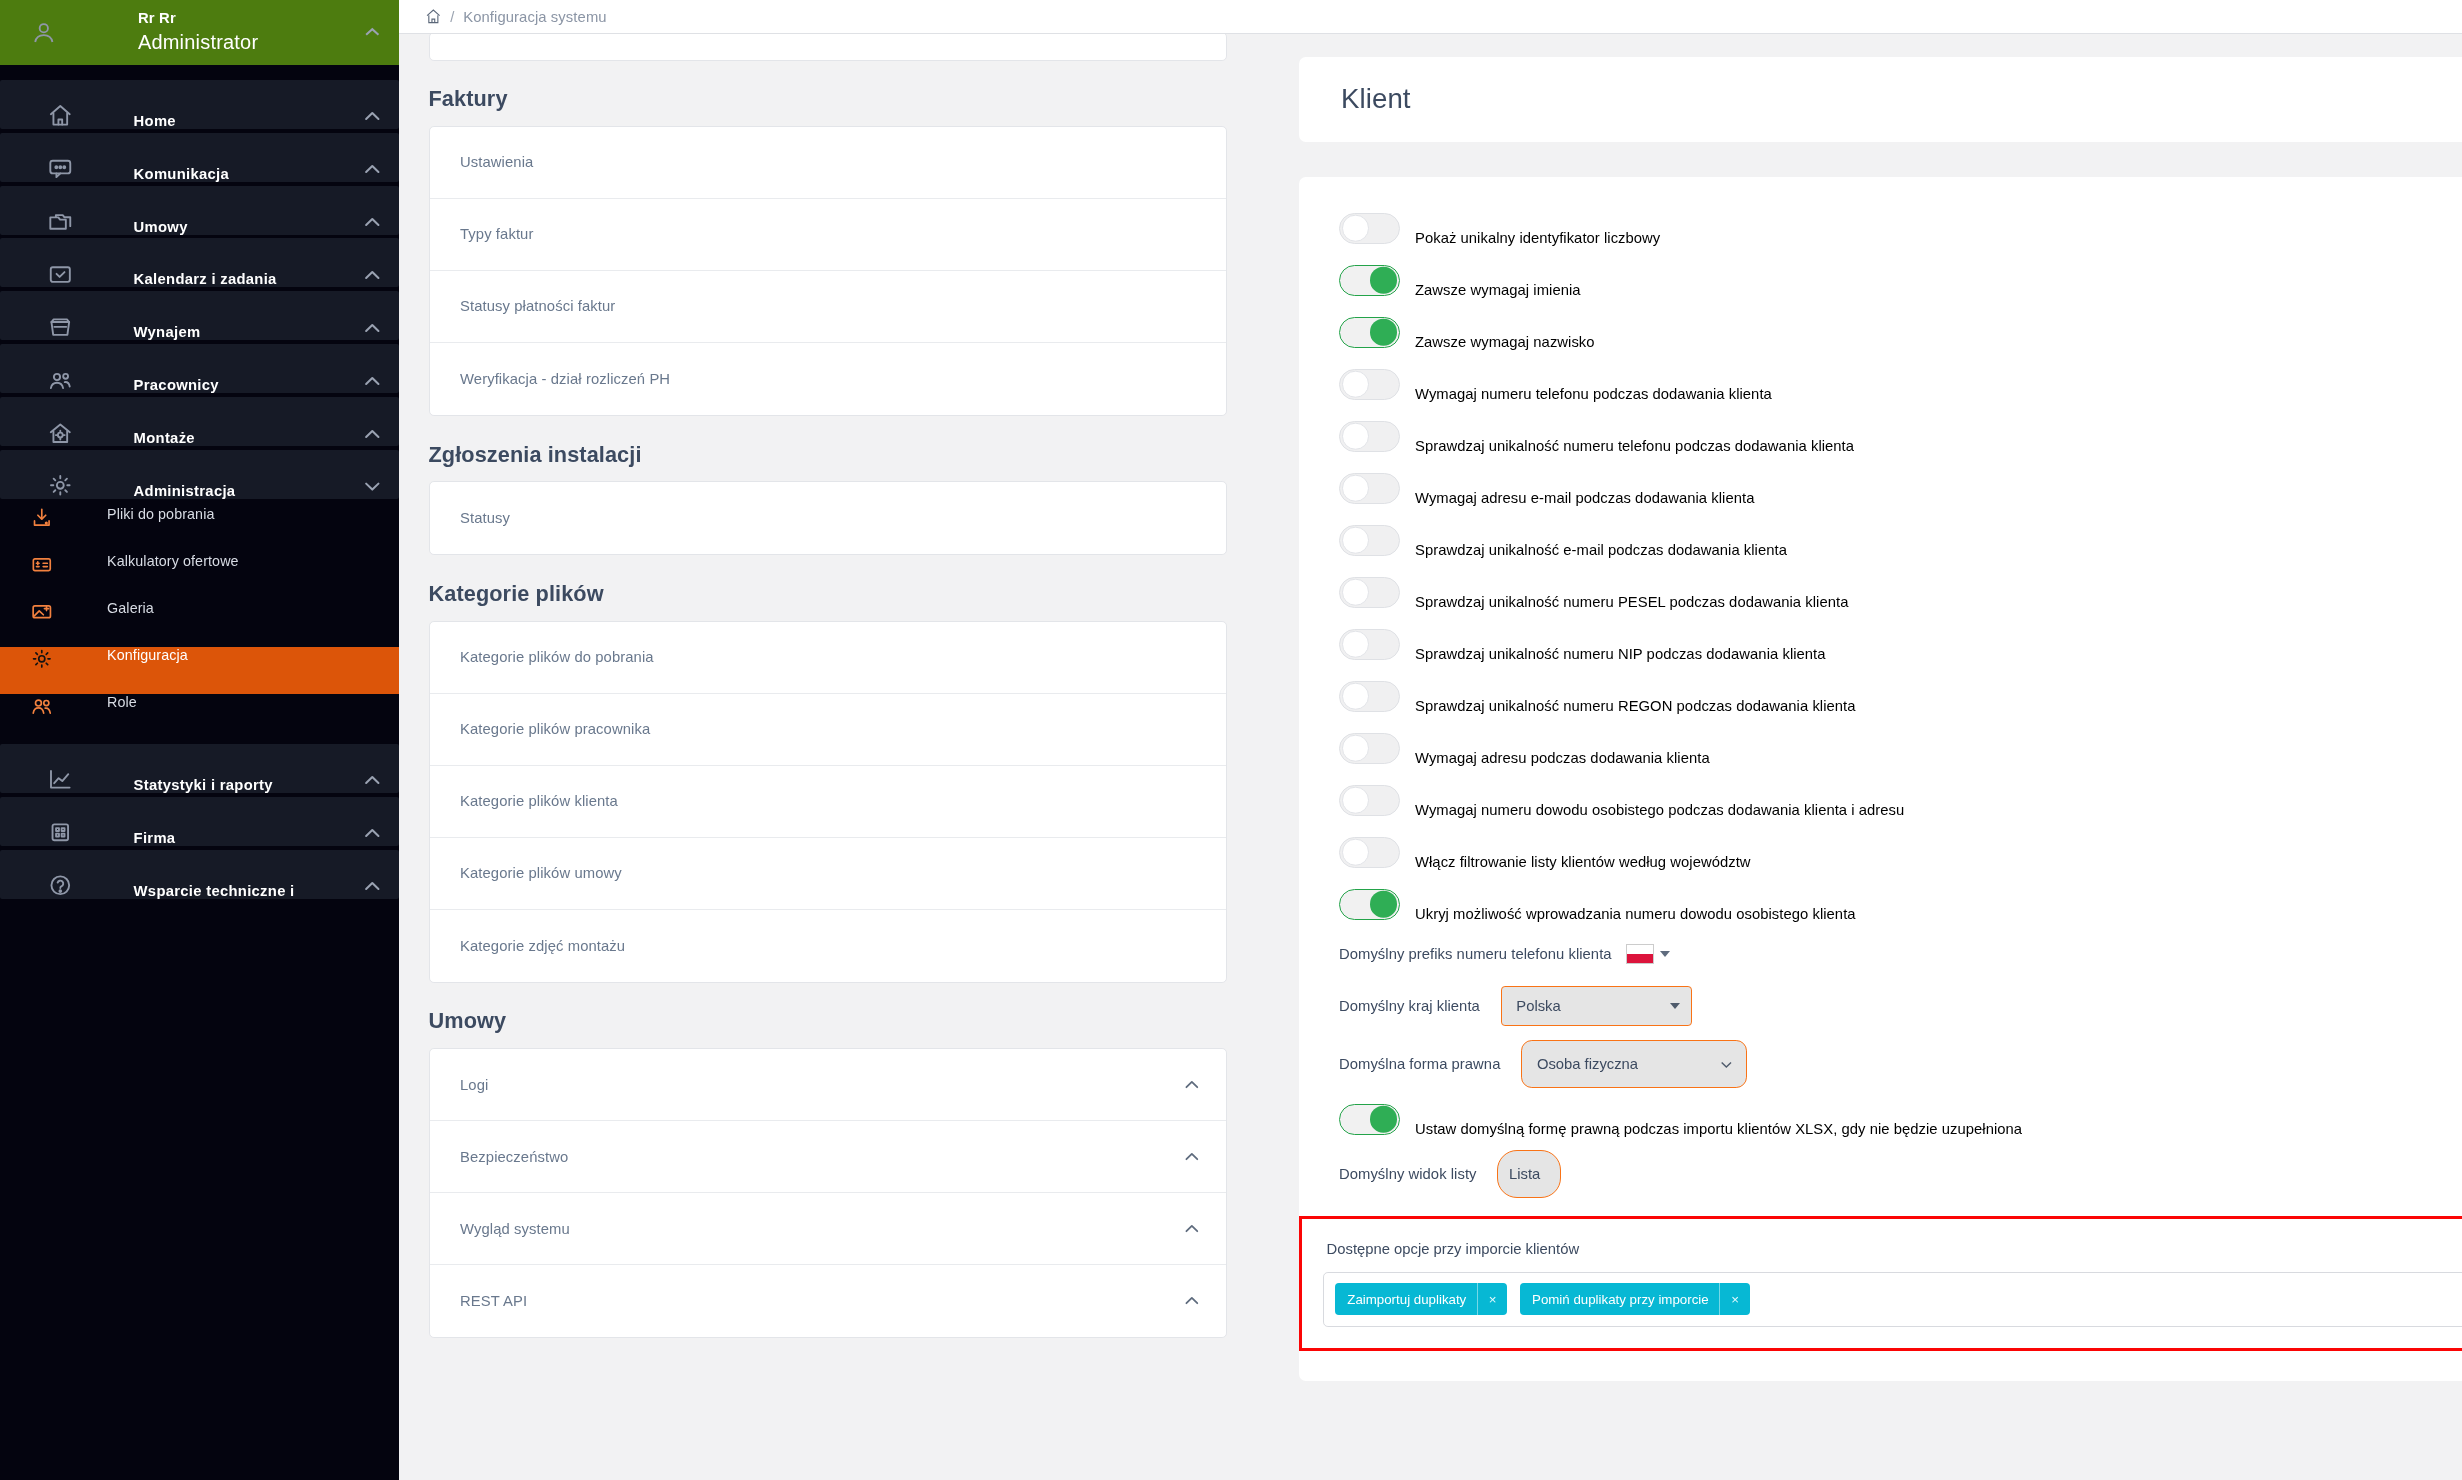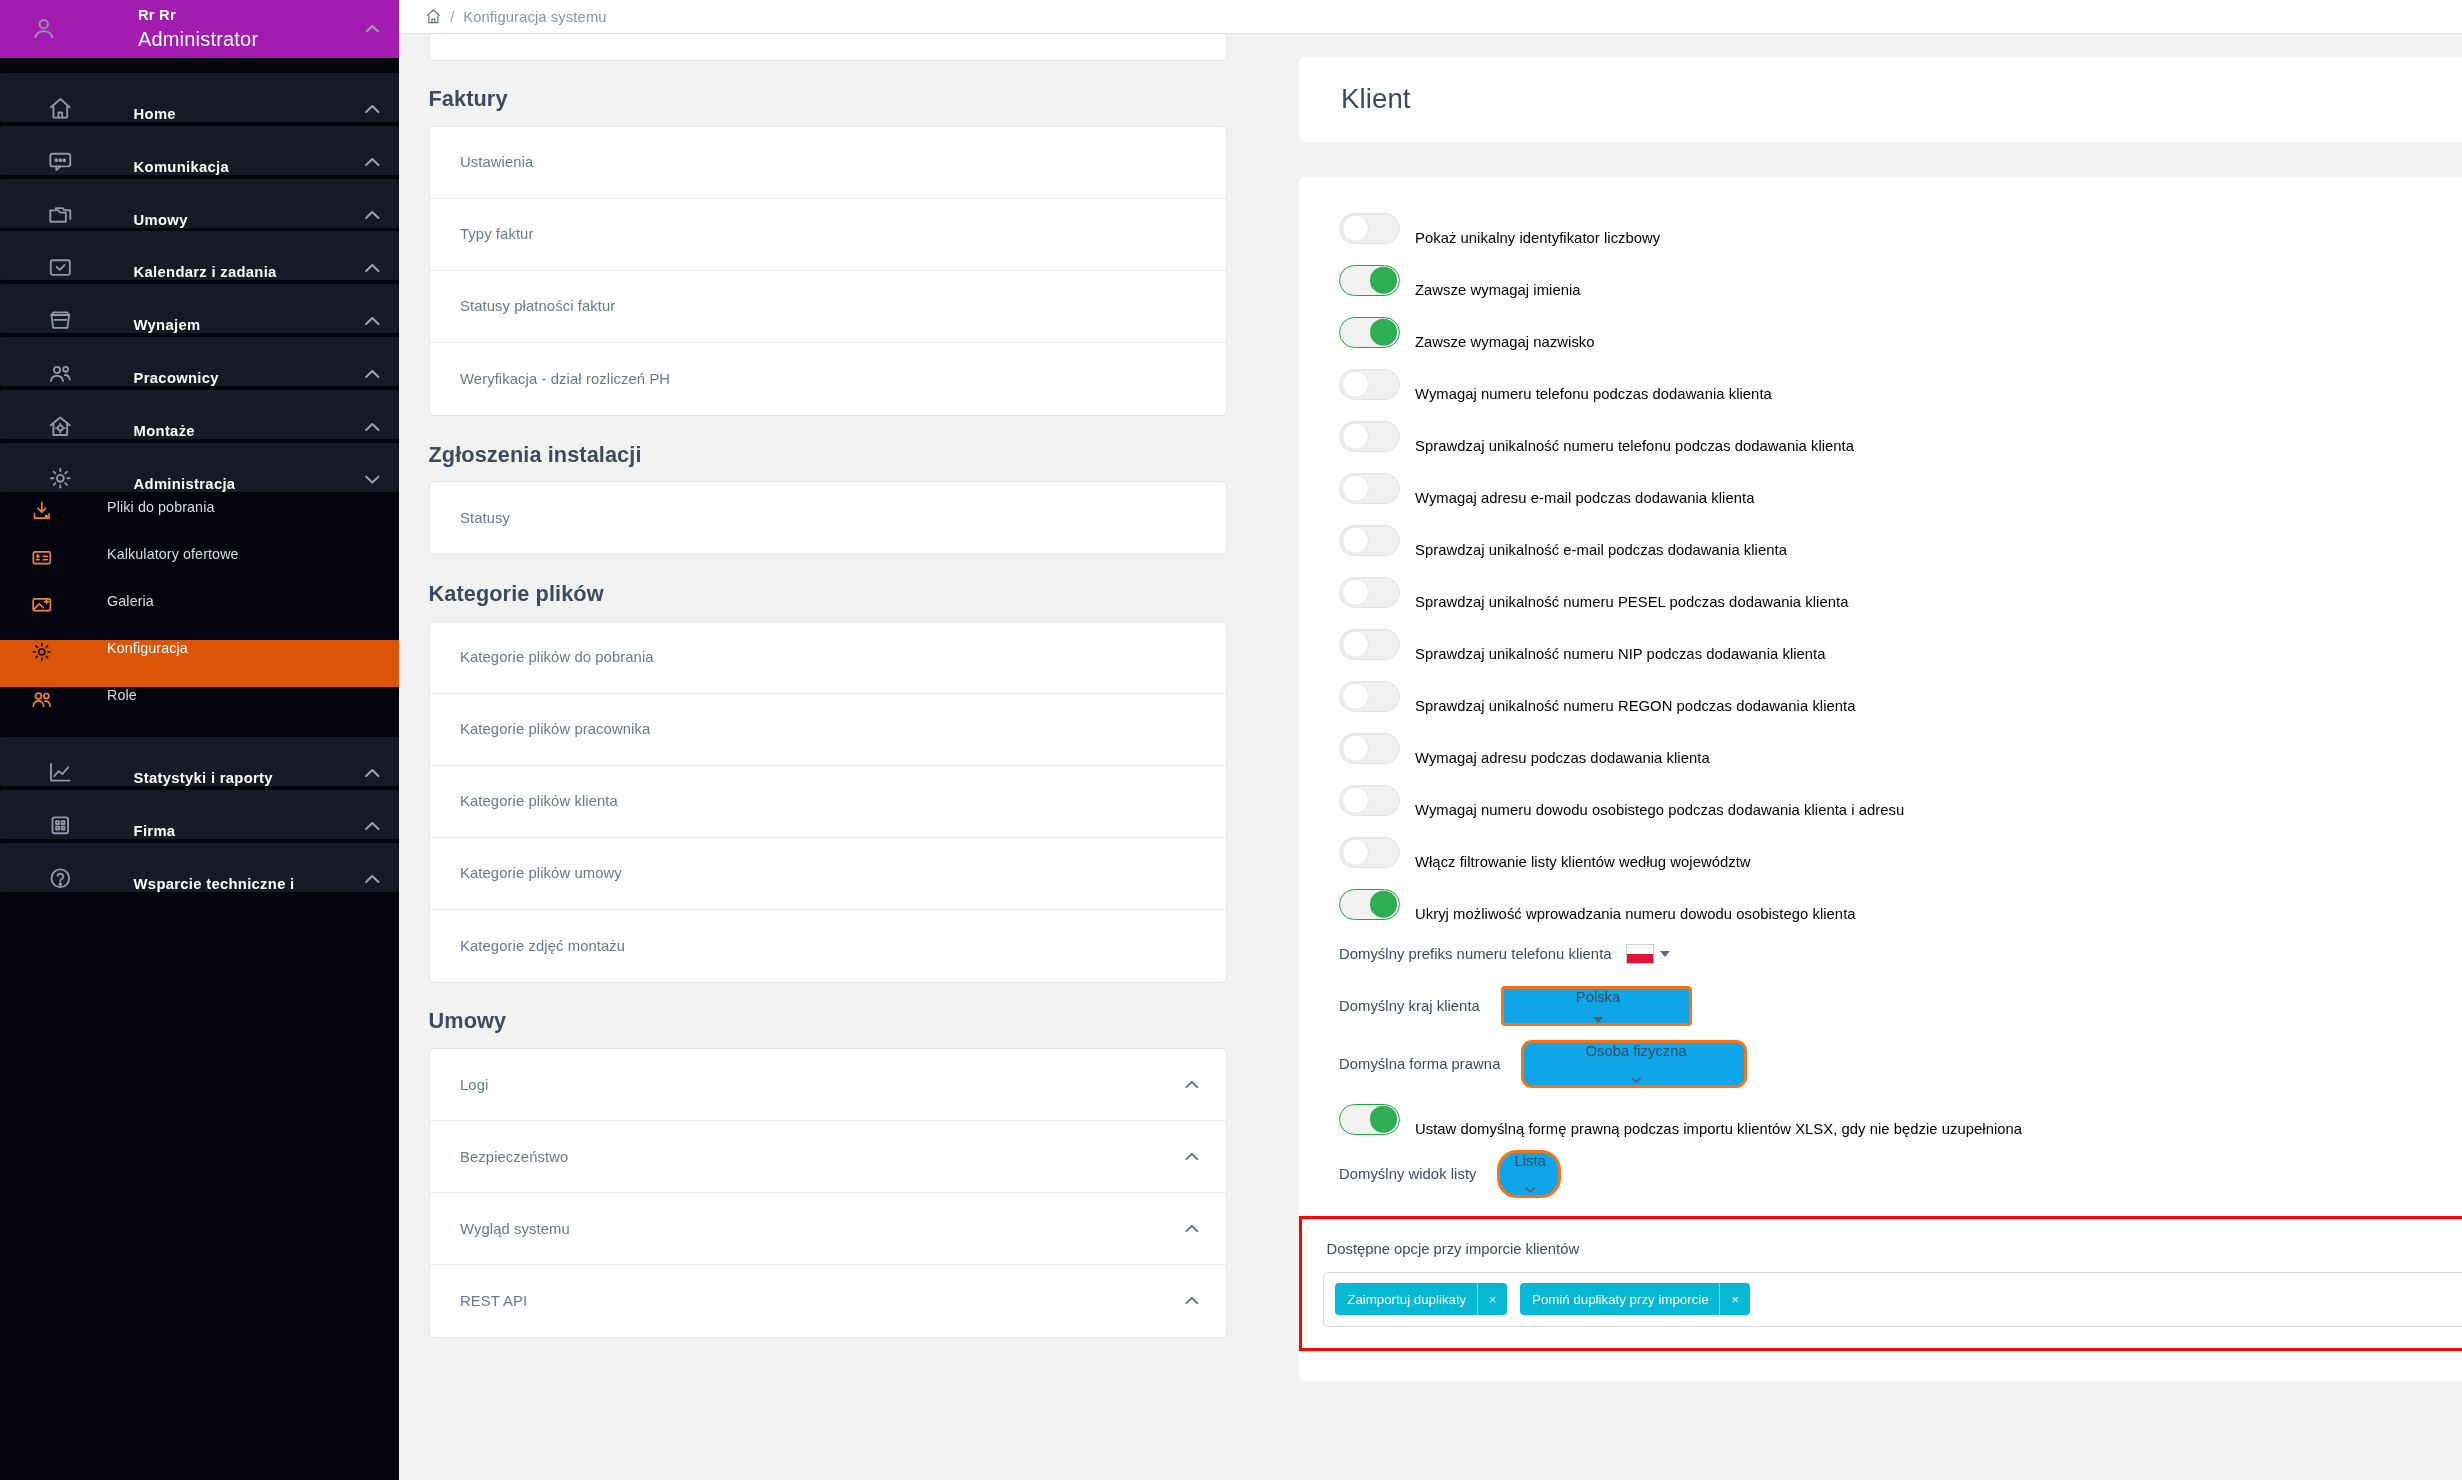--- a/index.html
+++ b/index.html
@@ -13,22 +13,22 @@
 
   
   .sidebar {
     width: 399px; height: 1480px;
     background: #04040f;
     flex: 0 0 399px;
     position: relative;
     overflow: hidden;
   }
   .user-block {
-    height: 58px;
-    background: #a21caf;
+    height: 65px;
+    background: #4d7c0f;
     display: flex; align-items: center;
     padding: 0 14.8px 0 29.5px;
     gap: 14.8px;
   }
   .user-avatar-icon { width: 27.6px; height: 27.6px; flex: 0 0 27.6px; color: #8f97a8; }
   .user-avatar-icon svg { width: 100%; height: 100%; }
   .user-names { flex: 1 1 auto; padding-left: 66px; }
   .user-name {
     color: #ffffff; font-size: 14.8px; font-weight: 700; line-height: 1.33; letter-spacing: 0.2px;
   }
@@ -152,23 +152,23 @@
     border: 0.5px solid #ccc;
   }
   .flag-box .fw { position: absolute; left: 0; top: 0; right: 0; height: 50%; background: #ffffff; }
   .flag-box .fr { position: absolute; left: 0; bottom: 0; right: 0; height: 50%; background: #dc143c; }
   .flag-caret {
     margin-left: 5.9px; width: 0; height: 0;
     border-left: 5.4px solid transparent; border-right: 5.4px solid transparent;
     border-top: 6.9px solid #5f6c7e;
   }
   .sel {
-    margin-left: 20.7px; background: #0ea5e9; border: 3px solid #f97316;
+    margin-left: 20.7px; background: #e5e5e5; border: 1px solid #f97316;
     border-radius: 3.9px; height: 40px; display: flex; align-items: center;
-    padding: 0 10.8px 0 14.8px; gap: 10.8px; flex-direction: column;
+    padding: 0 10.8px 0 14.8px; gap: 10.8px;
   }
   .sel.wide  { width: 191px; }
   .sel.wide2 { width: 226px; border-radius: 10.8px; height: 48px; }
   .sel.small { width: 64px; border-radius: 20px; height: 48px; padding: 0 8.9px 0 10.8px; }
   .sel-val { flex: 1 1 auto; color: #3c4a60; font-size: 14.8px; white-space: nowrap; }
   .sel-caret-tri {
     width: 0; height: 0; border-left: 5.4px solid transparent;
     border-right: 5.4px solid transparent; border-top: 6.9px solid #4f5b6c;
   }
   .sel-caret-chev { width: 18.7px; height: 18.7px; color: #4f5b6c; }

